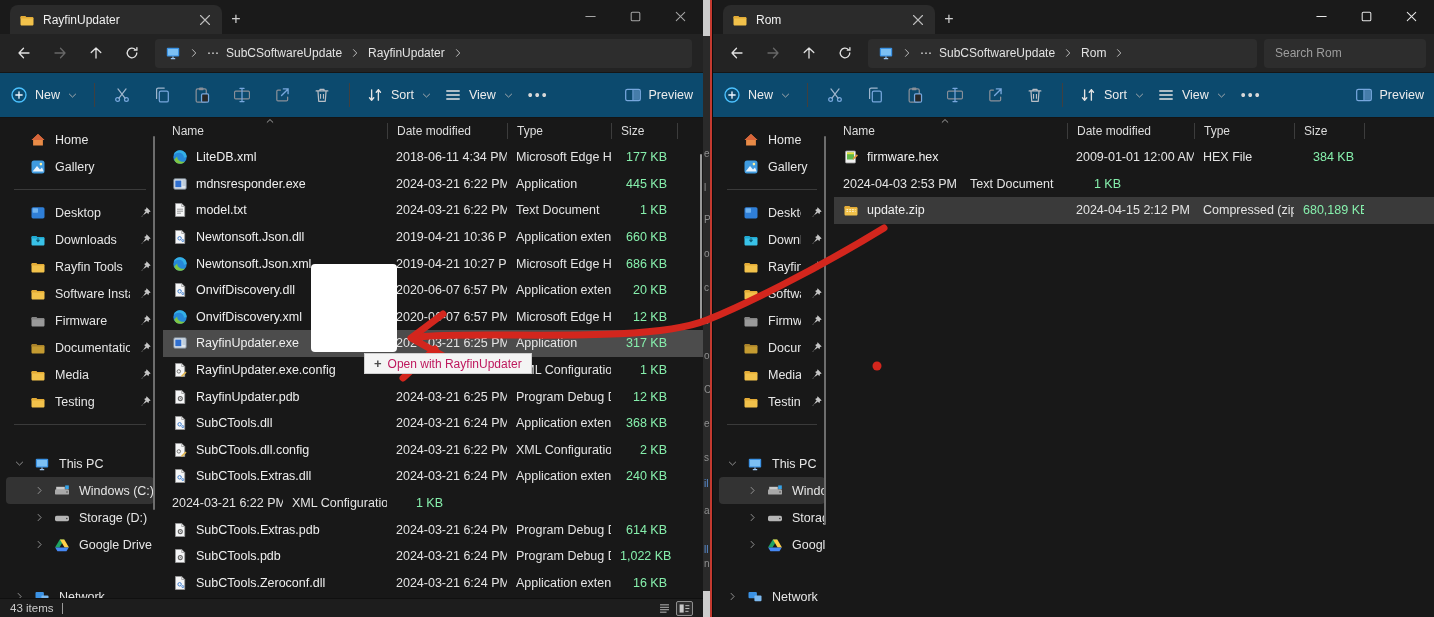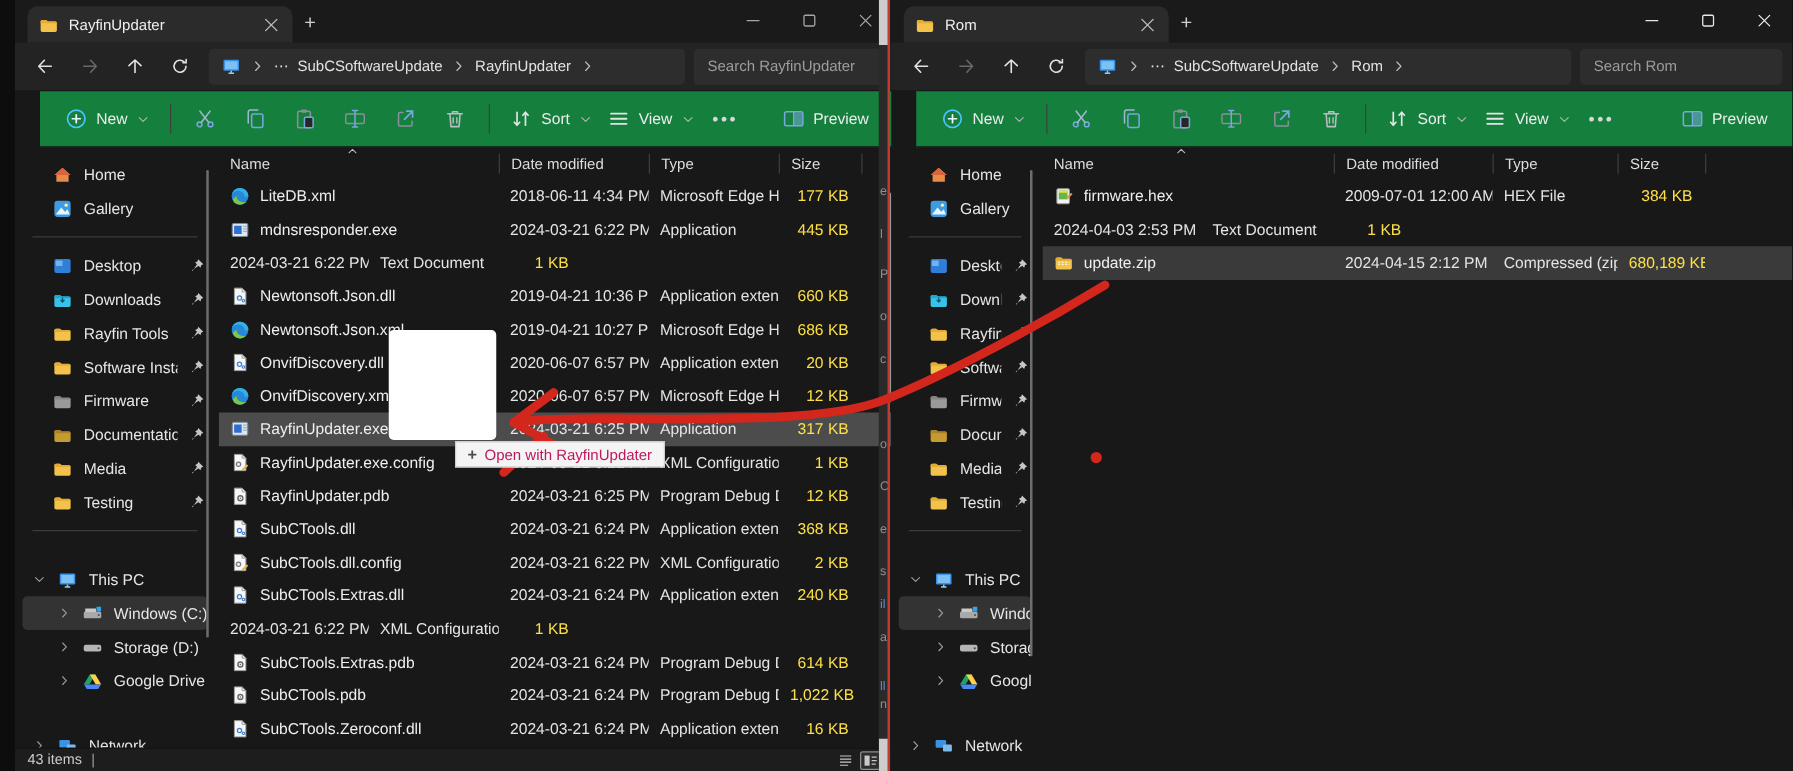--- a/index.html
+++ b/index.html
@@ -3,21 +3,21 @@
 <meta charset="utf-8">
 <style>
   * { box-sizing: border-box; margin: 0; padding: 0; }
   html,body { width:1434px; height:617px; overflow:hidden; background:#0d0d0d;
     font-family:"Liberation Sans", sans-serif; }
   #stage { position:relative; width:1434px; height:617px; background:#0d0d0d; }
 
   
   .window { position:absolute; top:0; height:617px; background:#181818;
     display:flex; flex-direction:column; }
-  #win-left  { left:12px; width:703px; }
+  #win-left  { left:0; width:703px; }
   #win-right { left:713px; width:721px; }
 
   .titlebar { height:34px; background:#1a1a1a; display:flex; align-items:flex-end; flex:none; }
   .tab { height:29px; width:212px; background:#2b2b2b; border-radius:8px 8px 0 0;
     margin-left:10px; display:flex; align-items:center; padding:0 9px; gap:8px; }
   .tab .ic16 { width:16px; height:16px; flex:none; }
   .tab-label { font-size:12px; color:#f0f0f0; flex:1; white-space:nowrap; overflow:hidden; }
   .tab-close { width:16px; height:16px; color:#bdbdbd; flex:none; }
   .newtab { width:28px; height:28px; margin-bottom:1px; display:flex; align-items:center;
     justify-content:center; color:#cfcfcf; font-size:16px; }
@@ -37,23 +37,23 @@
     align-items:center; padding:0 10px; gap:7px; color:#e3e3e3; font-size:12px; flex:1;
     margin:0 3px; overflow:hidden; white-space:nowrap; }
   .crumbfield .ic16 { width:16px; height:16px; flex:none; }
   .crumb-sep { width:12px; height:12px; color:#bdbdbd; flex:none; }
   .crumb-seg { white-space:nowrap; }
   .searchfield { background:#2d2d2d; border-radius:4px; height:29px; flex:none;
     display:flex; align-items:center; padding:0 11px; color:#9d9d9d; font-size:12px; }
   #win-left  .searchfield { width:152px; }
   #win-right .searchfield { width:162px; }
 
-  .toolbar { height:46px; background:#15803d; border-top:1px solid #161616;
-    border-bottom:1px solid #141414; display:flex; align-items:center; padding:0 14px;
-    flex:none;margin-left:20px; }
+  .toolbar { height:46px; background:#0c4a6e; border-top:1px solid #161616;
+    border-bottom:1px solid #141414; display:flex; align-items:center; padding:0 4px;
+    flex:none; }
   .tb-btn { display:flex; align-items:center; gap:7px; color:#ececec; font-size:12.5px;
     padding:0 6px; height:34px; }
   .tb-ic { width:18px; height:18px; display:block; }
   .tb-chev { width:11px; height:11px; display:block; color:#b5b5b5; }
   .tb-sep { width:1px; height:24px; background:#404040; margin:0 10px; flex:none; }
   .tb-group { display:flex; align-items:center; gap:22px; padding:0 8px; }
   .tb-icbtn { width:18px; height:18px; display:block; }
   .tb-right { margin-left:auto; display:flex; align-items:center; gap:7px;
     color:#ececec; font-size:12.5px; padding-right:6px; }
   .ellipsis-btn { color:#d8d8d8; letter-spacing:2px; font-size:14px; padding:0 8px; }
@@ -91,21 +91,21 @@
   #win-right .c-name .sortcaret { left:106px; }
   .c-end { width:4px; height:16px; border-left:1px solid #3c3c3c; }
   .rows { flex:1; overflow:hidden; margin-left:3px; }
   .frow { display:flex; height:26.6px; align-items:center; font-size:12.5px; color:#efefef; }
   .frow.sel { background:#4c4c4c; }
   #win-right .frow.sel { background:#3a3a3a; }
   .cell { padding-left:9px; white-space:nowrap; overflow:hidden; }
   .cell-name { display:flex; align-items:center; gap:8px; }
   .cell-name .ic16 { width:16px; height:16px; flex:none; }
   .cell-date, .cell-type { color:#e4e4e4; }
-  .cell-size { text-align:right; padding-right:10px; color:#fde047; }
+  .cell-size { text-align:right; padding-right:10px; color:#86efac; }
   #win-left  .cell-name { width:224px; } #win-left  .cell-date { width:120px; }
   #win-left  .cell-type { width:104px; } #win-left  .cell-size { width:66px; }
   #win-right .cell-name { width:233px; } #win-right .cell-date { width:127px; }
   #win-right .cell-type { width:100px; } #win-right .cell-size { width:70px; }
   .list-scroll { position:absolute; right:1px; top:36px; width:2px; height:168px;
     background:#9a9a9a; border-radius:2px; }
 
   .statusbar { height:19px; background:#1d1d1d; border-top:1px solid #101010; flex:none;
     display:flex; align-items:center; padding:0 10px; font-size:11.5px; color:#cccccc; }
   .status-div { width:1px; height:11px; background:#9a9a9a; margin-left:9px; }
@@ -203,21 +203,20 @@
         <span class="crumb-seg">⋯</span>
         <span class="crumb-seg">SubCSoftwareUpdate</span>
         <span class="crumb-sep"><svg viewBox="0 0 16 16" width="100%" height="100%">
               <path d="M6 3.5 10.3 8 6 12.5" stroke="currentColor" stroke-width="1.3" fill="none" stroke-linecap="round" stroke-linejoin="round"></path>
             </svg></span>
         <span class="crumb-seg">RayfinUpdater</span>
         <span class="crumb-sep"><svg viewBox="0 0 16 16" width="100%" height="100%">
               <path d="M6 3.5 10.3 8 6 12.5" stroke="currentColor" stroke-width="1.3" fill="none" stroke-linecap="round" stroke-linejoin="round"></path>
             </svg></span>
       </div>
-      <div class="searchfield">Search RayfinUpdater</div>
     </div>
     <div class="toolbar">
       <div class="tb-btn">
         <span class="tb-ic"><svg viewBox="0 0 16 16" width="100%" height="100%">
               <circle cx="8" cy="8" r="6.2" fill="none" stroke="#4cc2ff" stroke-width="1.2"></circle>
               <path d="M8 5.2v5.6M5.2 8h5.6" stroke="#eef6ff" stroke-width="1.2" stroke-linecap="round"></path>
             </svg></span>
         <span>New</span>
         <span class="tb-chev"><svg viewBox="0 0 16 16" width="100%" height="100%">
               <path d="M3.5 6 8 10.3 12.5 6" stroke="currentColor" stroke-width="1.3" fill="none" stroke-linecap="round" stroke-linejoin="round"></path>
@@ -472,20 +471,28 @@
                     <rect x="3.3" y="4.6" width="6" height="6.6" fill="#2f6fd0"></rect>
                     <path d="M10.4 5h3.2M10.4 7h3.2M10.4 9h3.2" stroke="#9fb3c8" stroke-width="1"></path>
                   </svg></span>
                 <span>mdnsresponder.exe</span>
               </div>
               <div class="cell cell-date">2024-03-21 6:22 PM</div>
               <div class="cell cell-type">Application</div>
               <div class="cell cell-size">445 KB</div>
             </div>
             <div class="frow">
+              <div class="cell cell-name">
+                <span class="ic16"><svg viewBox="0 0 16 16" width="100%" height="100%">
+                    <path d="M3.5 1.5h6.2l3 3v10H3.5z" fill="#f5f6f7" stroke="#9b9b9b" stroke-width=".8"></path>
+                    <path d="M9.7 1.5v3h3" fill="none" stroke="#9b9b9b" stroke-width=".8"></path>
+                    <path d="M5 7.2h6M5 9.2h6M5 11.2h4" stroke="#8f8f8f" stroke-width=".9"></path>
+                  </svg></span>
+                <span>model.txt</span>
+              </div>
               <div class="cell cell-date">2024-03-21 6:22 PM</div>
               <div class="cell cell-type">Text Document</div>
               <div class="cell cell-size">1 KB</div>
             </div>
             <div class="frow">
               <div class="cell cell-name">
                 <span class="ic16"><svg viewBox="0 0 16 16" width="100%" height="100%">
                     <path d="M3.5 1.5h6.2l3 3v10H3.5z" fill="#f5f6f7" stroke="#9b9b9b" stroke-width=".8"></path>
                     <path d="M9.7 1.5v3h3" fill="none" stroke="#9b9b9b" stroke-width=".8"></path>
                     <circle cx="7.6" cy="9.3" r="1.7" fill="none" stroke="#3f7fd1" stroke-width="1"></circle>
@@ -1006,21 +1013,21 @@
             <div class="frow">
               <div class="cell cell-name">
                 <span class="ic16"><svg viewBox="0 0 16 16" width="100%" height="100%">
                     <rect x="2.5" y="2" width="10" height="12" rx="1" fill="#f2f2f2" stroke="#9b9b9b" stroke-width=".8"></rect>
                     <rect x="4" y="3.5" width="7" height="7" fill="#62b84a"></rect>
                     <rect x="4" y="3.5" width="7" height="1.7" fill="#e8e23c"></rect>
                     <path d="M10.2 8.8 13.8 5.2 15 6.4l-3.6 3.6-1.8.6z" fill="#e2953e"></path>
                   </svg></span>
                 <span>firmware.hex</span>
               </div>
-              <div class="cell cell-date">2009-07-01 12:00 AM</div>
+              <div class="cell cell-date">2009-01-01 12:00 AM</div>
               <div class="cell cell-type">HEX File</div>
               <div class="cell cell-size">384 KB</div>
             </div>
             <div class="frow">
               <div class="cell cell-date">2024-04-03 2:53 PM</div>
               <div class="cell cell-type">Text Document</div>
               <div class="cell cell-size">1 KB</div>
             </div>
             <div class="frow sel">
               <div class="cell cell-name">

